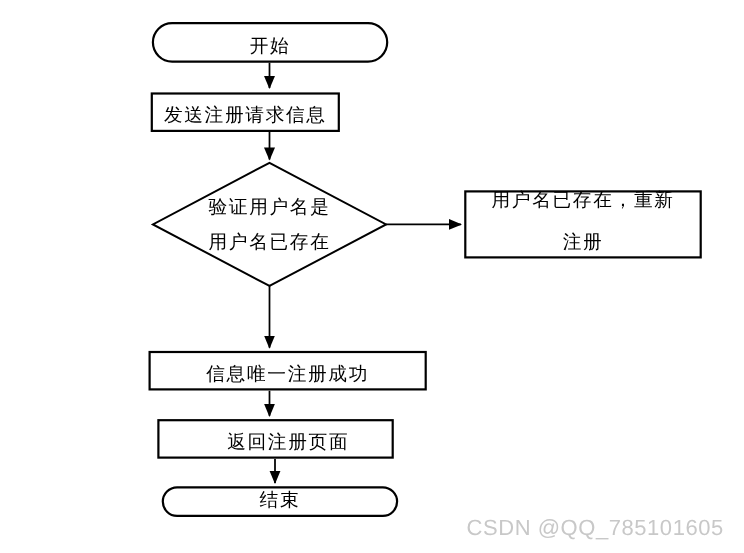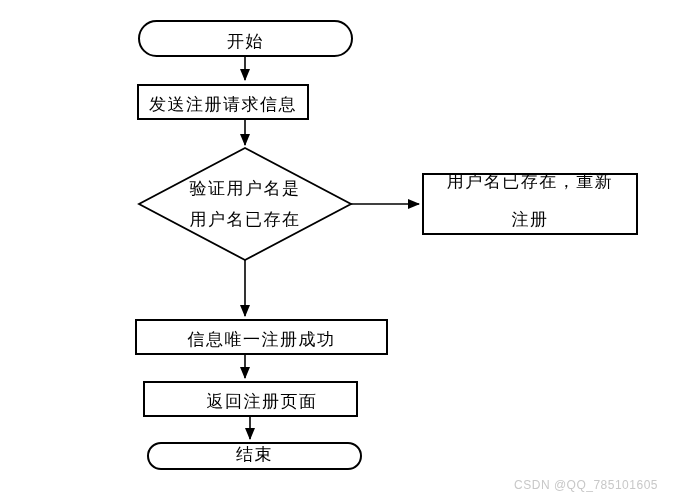--- a/index.html
+++ b/index.html
@@ -44,21 +44,21 @@
     letter-spacing: 1.5px;
     color: var(--text, #000);
     line-height: 31px;
     background: transparent;
   }
   .watermark {
     position: absolute;
     right: 18px;
     bottom: 11px;
     font-family: "Liberation Sans", "DejaVu Sans", sans-serif;
-    font-size: 12px;
+    font-size: 20px;
     letter-spacing: 0.5px;
     color: var(--watermark, #c8c8c8);
   }
 </style>
 </head>
 <body>
 
 <div class="canvas">
 
   <svg class="layer" width="676" height="503" viewBox="0 0 676 503">

